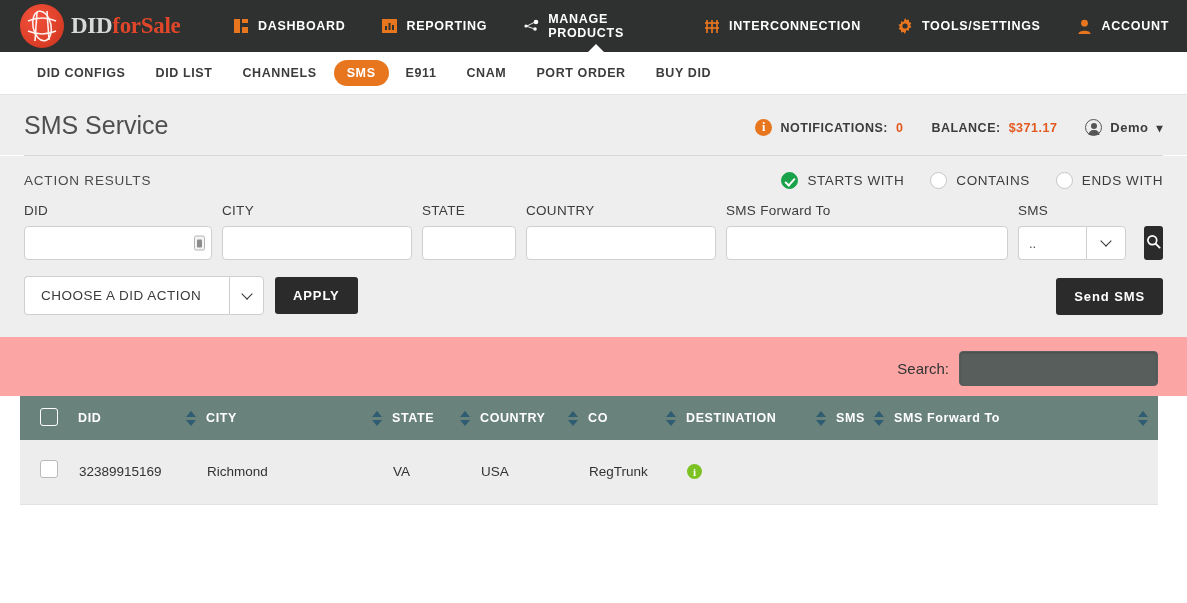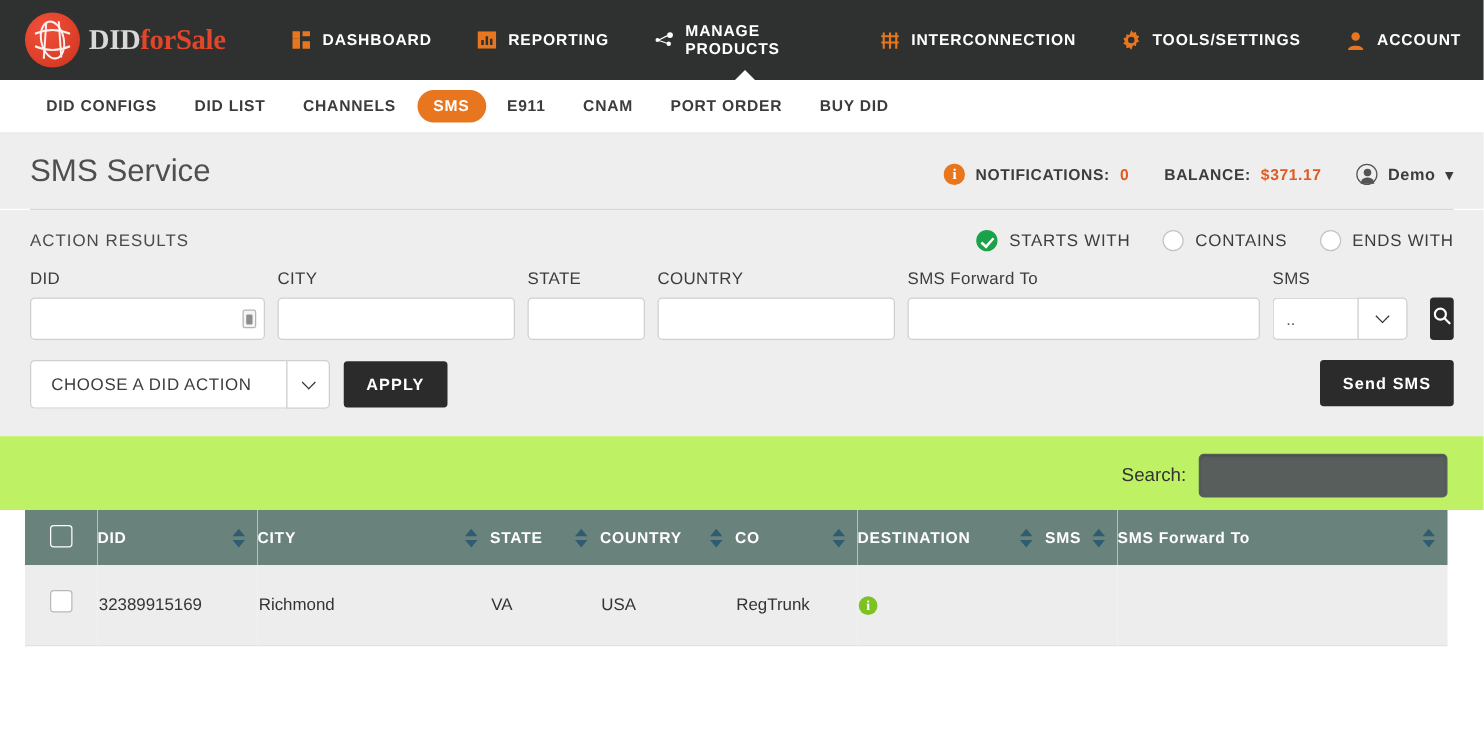--- a/index.html
+++ b/index.html
@@ -6,21 +6,21 @@
   html, body { margin:0; padding:0; }
   body {
     width:1187px; height:603px;
     font-family:"Liberation Sans", sans-serif;
     background:#ffffff; overflow:hidden;
     color:#333;
   }
 
   
   .topnav {
-    height:64px; background:#2e312f; display:flex; align-items:center;
+    height:52px; background:#2e312f; display:flex; align-items:center;
     position:relative;
   }
   .brand { display:flex; align-items:center; padding-left:20px; width:215px; }
   .logo-mark {
     width:44px; height:44px; border-radius:50%;
     background:radial-gradient(circle at 34% 30%, #f0503a 0%, #e0412a 55%, #c9321d 100%);
     position:relative; overflow:hidden; flex:0 0 auto;
   }
   .logo-mark svg { position:absolute; left:0; top:0; }
   .brand-text { margin-left:7px; font-size:23px; font-weight:bold; letter-spacing:-.3px;
@@ -124,41 +124,41 @@
   }
   .chev { width:8px;height:8px;border:solid #333;border-width:0 1.7px 1.7px 0;
           transform:rotate(45deg); margin-top:-4px; }
   .searchbtn {
     width:36px;height:34px;background:#2b2b2b;border-radius:3px;margin-left:8px;
     display:flex;align-items:center;justify-content:center;cursor:pointer;
   }
 
   
   .actionrow { background:#eeeeee; padding:0 24px 22px 24px; display:flex;
-               align-items:flex-start; justify-content:space-between; }
+               align-items:flex-end; justify-content:space-between; }
   .action-left { display:flex; align-items:center; }
   .dd-main {
     height:39px; width:205px; background:#fff; border:1px solid #cfcfcf; border-right:none;
     border-radius:4px 0 0 4px; display:flex; align-items:center; padding-left:16px;
     font-size:13.5px; letter-spacing:.5px; color:#3c3c3c;
   }
   .dd-arrow {
     height:39px; width:35px; background:#fff; border:1px solid #cfcfcf;
     border-radius:0 4px 4px 0; display:flex; align-items:center; justify-content:center;
   }
   .btn-dark {
     background:#2b2b2b; color:#fff; border:none; border-radius:3px;
     font-size:13px; font-weight:bold; letter-spacing:.9px; cursor:pointer;
     font-family:"Liberation Sans", sans-serif;
   }
   .btn-apply { height:37px; padding:5px 18px; margin-left:11px; }
   .btn-sms { height:37px; padding:0 18px; }
 
   
-  .searchrow { background:#bef264; padding:14px 29px 10px 0; display:flex;
+  .searchrow { background:#fca5a5; padding:14px 29px 10px 0; display:flex;
                align-items:center; justify-content:flex-end; gap:10px; }
   .searchrow label { font-size:15px; color:#333; }
   .search-input {
     width:199px; height:35px; background:#585e5c; border:1px solid #585e5c;
     border-radius:4px; box-shadow:inset 0 1px 2px rgba(0,0,0,.2);
   }
 
   
   .tablewrap { padding:0 29px 0 20px; }
   table { border-collapse:collapse; width:1138px; table-layout:fixed; }

